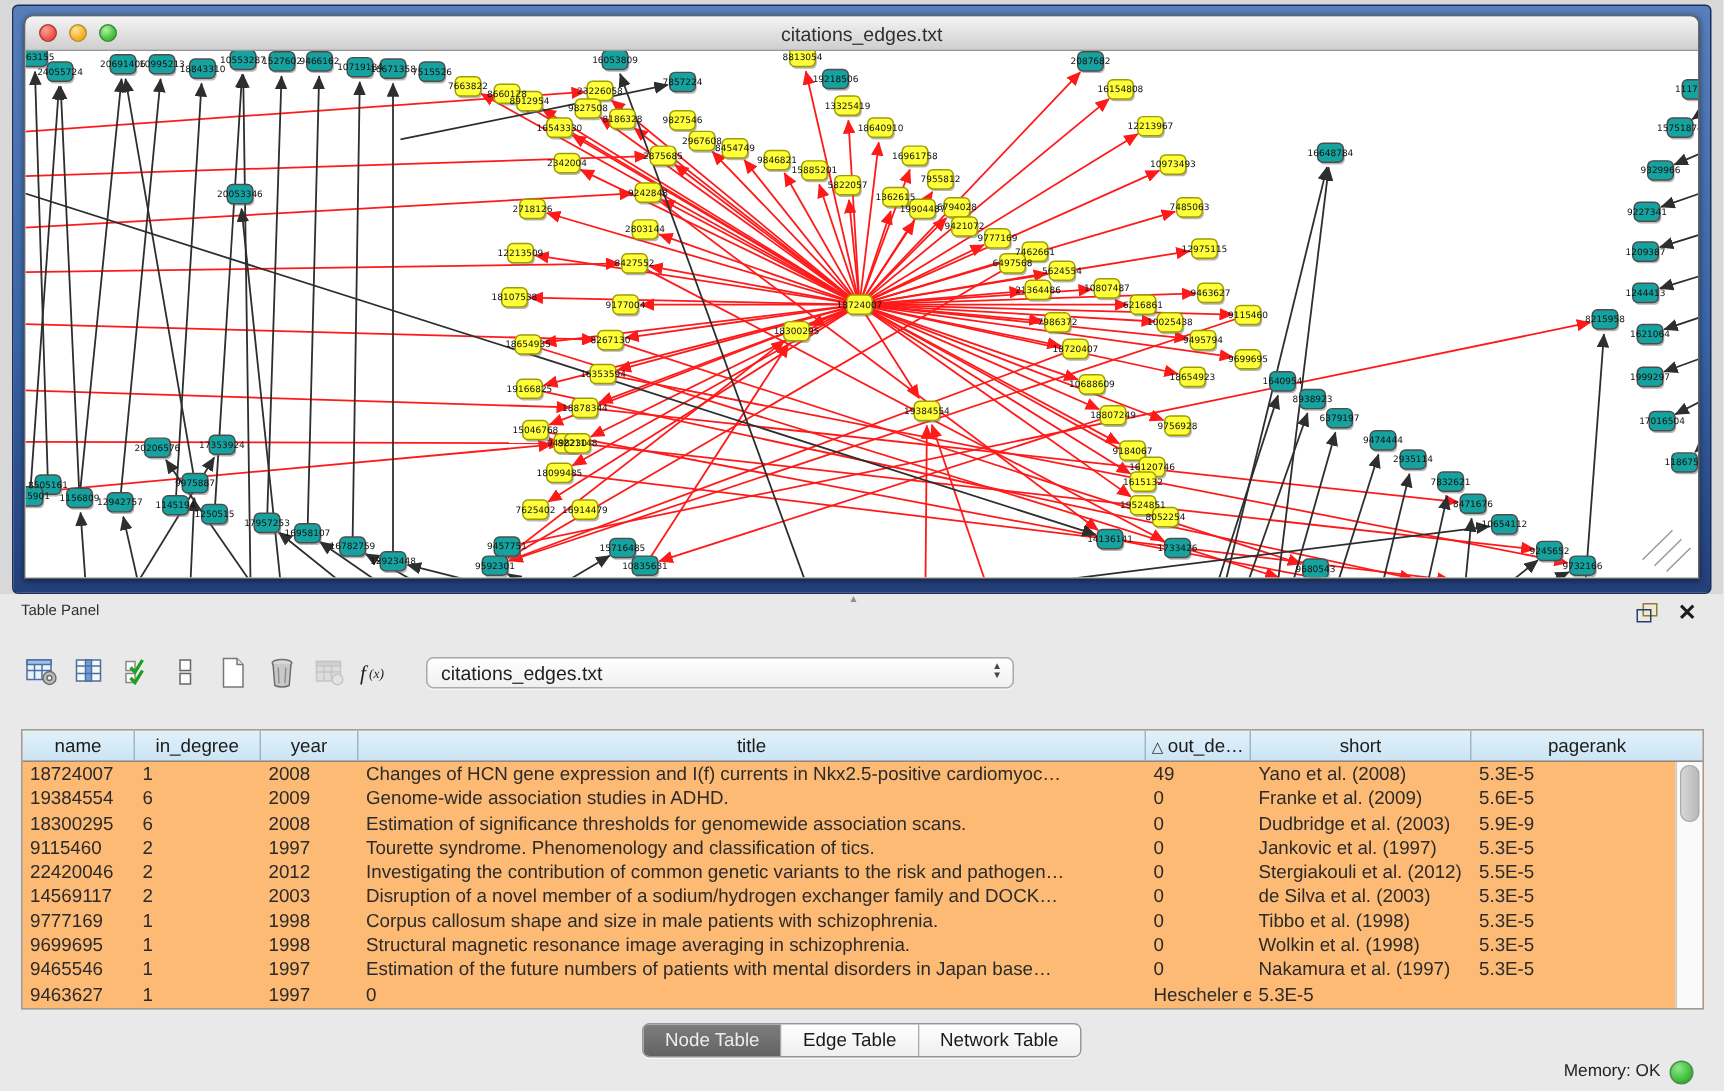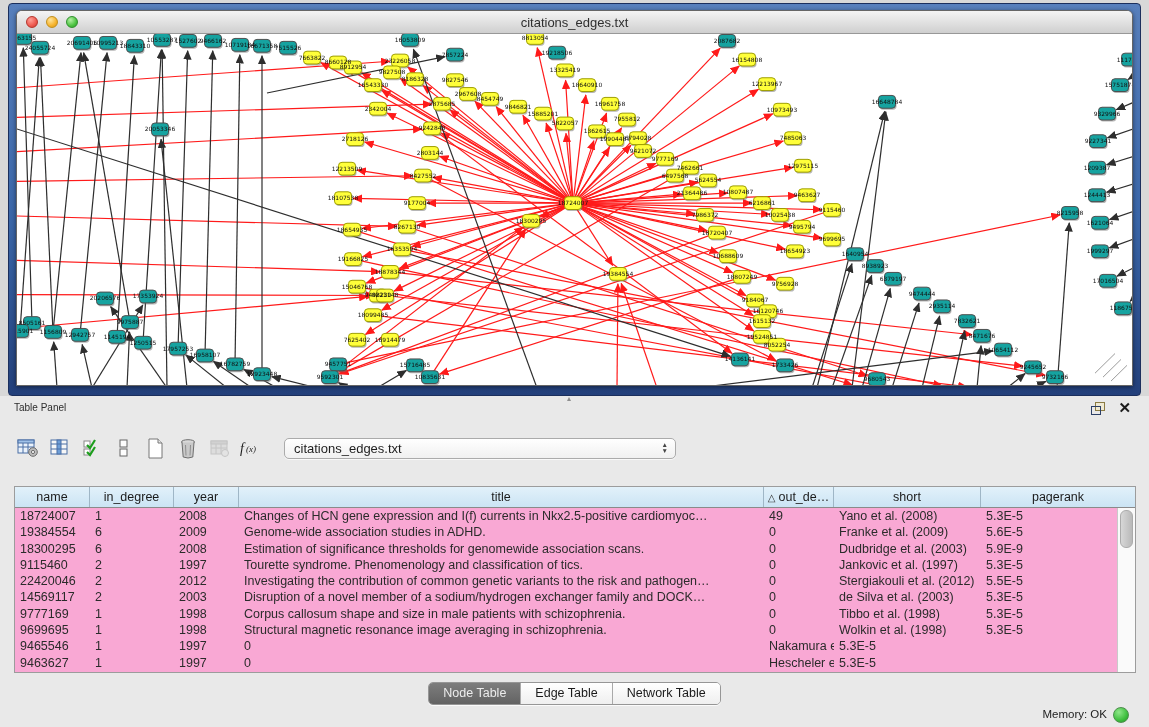--- a/index.html
+++ b/index.html
@@ -54,21 +54,21 @@
     background:linear-gradient(#ffffff,#f0f0f0);
     border:1px solid #ababab;border-radius:5px;
     display:flex;align-items:center;padding-left:9px;
     font-size:13px;color:#1e1e1e;box-shadow:0 1px 0 rgba(255,255,255,.7);
   }
   #table-select .arrows{position:absolute;right:7px;top:3px;display:flex;flex-direction:column;line-height:6px}
   #table-select .arrows span{font-size:6.5px;color:#444}
 
   #data-table{
     position:absolute;left:14px;top:90px;width:1122px;height:187px;box-sizing:border-box;
-    border:1px solid #9c9c9c;background:#f9a8d4;overflow:hidden;
+    border:1px solid #9c9c9c;background:#fdba74;overflow:hidden;
   }
   .thead{display:grid;grid-template-columns:75px 84px 65px 525px 70px 147px 1fr;
     height:21px;background:linear-gradient(#e2f1fa,#cbe4f4);
     border-bottom:1px solid #8a8a8a;box-sizing:border-box}
   .thead .hc{font-size:12.5px;color:#1b1b1b;text-align:center;line-height:20px;
     border-right:1px solid #9fb6c6;overflow:hidden;white-space:nowrap}
   .thead .hc:last-child{border-right:none}
   .sort-glyph{font-size:10px;color:#333;margin-right:3px}
   .tbody{position:absolute;left:0;top:21px;right:17px;bottom:0;overflow:hidden}
   .trow{display:grid;grid-template-columns:75px 84px 65px 525px 70px 147px 1fr;height:16.3px}
@@ -835,20 +835,21 @@
           <div class="tc">1998</div>
           <div class="tc">Structural magnetic resonance image averaging in schizophrenia.</div>
           <div class="tc">0</div>
           <div class="tc">Wolkin et al. (1998)</div>
           <div class="tc">5.3E-5</div>
         </div>
         <div class="trow">
           <div class="tc">9465546</div>
           <div class="tc">1</div>
           <div class="tc">1997</div>
+          <div class="tc">Estimation of the future numbers of patients with mental disorders in Japan base…</div>
           <div class="tc">0</div>
           <div class="tc">Nakamura et al. (1997)</div>
           <div class="tc">5.3E-5</div>
         </div>
         <div class="trow">
           <div class="tc">9463627</div>
           <div class="tc">1</div>
           <div class="tc">1997</div>
           <div class="tc">0</div>
           <div class="tc">Hescheler et al. (1997)</div>

